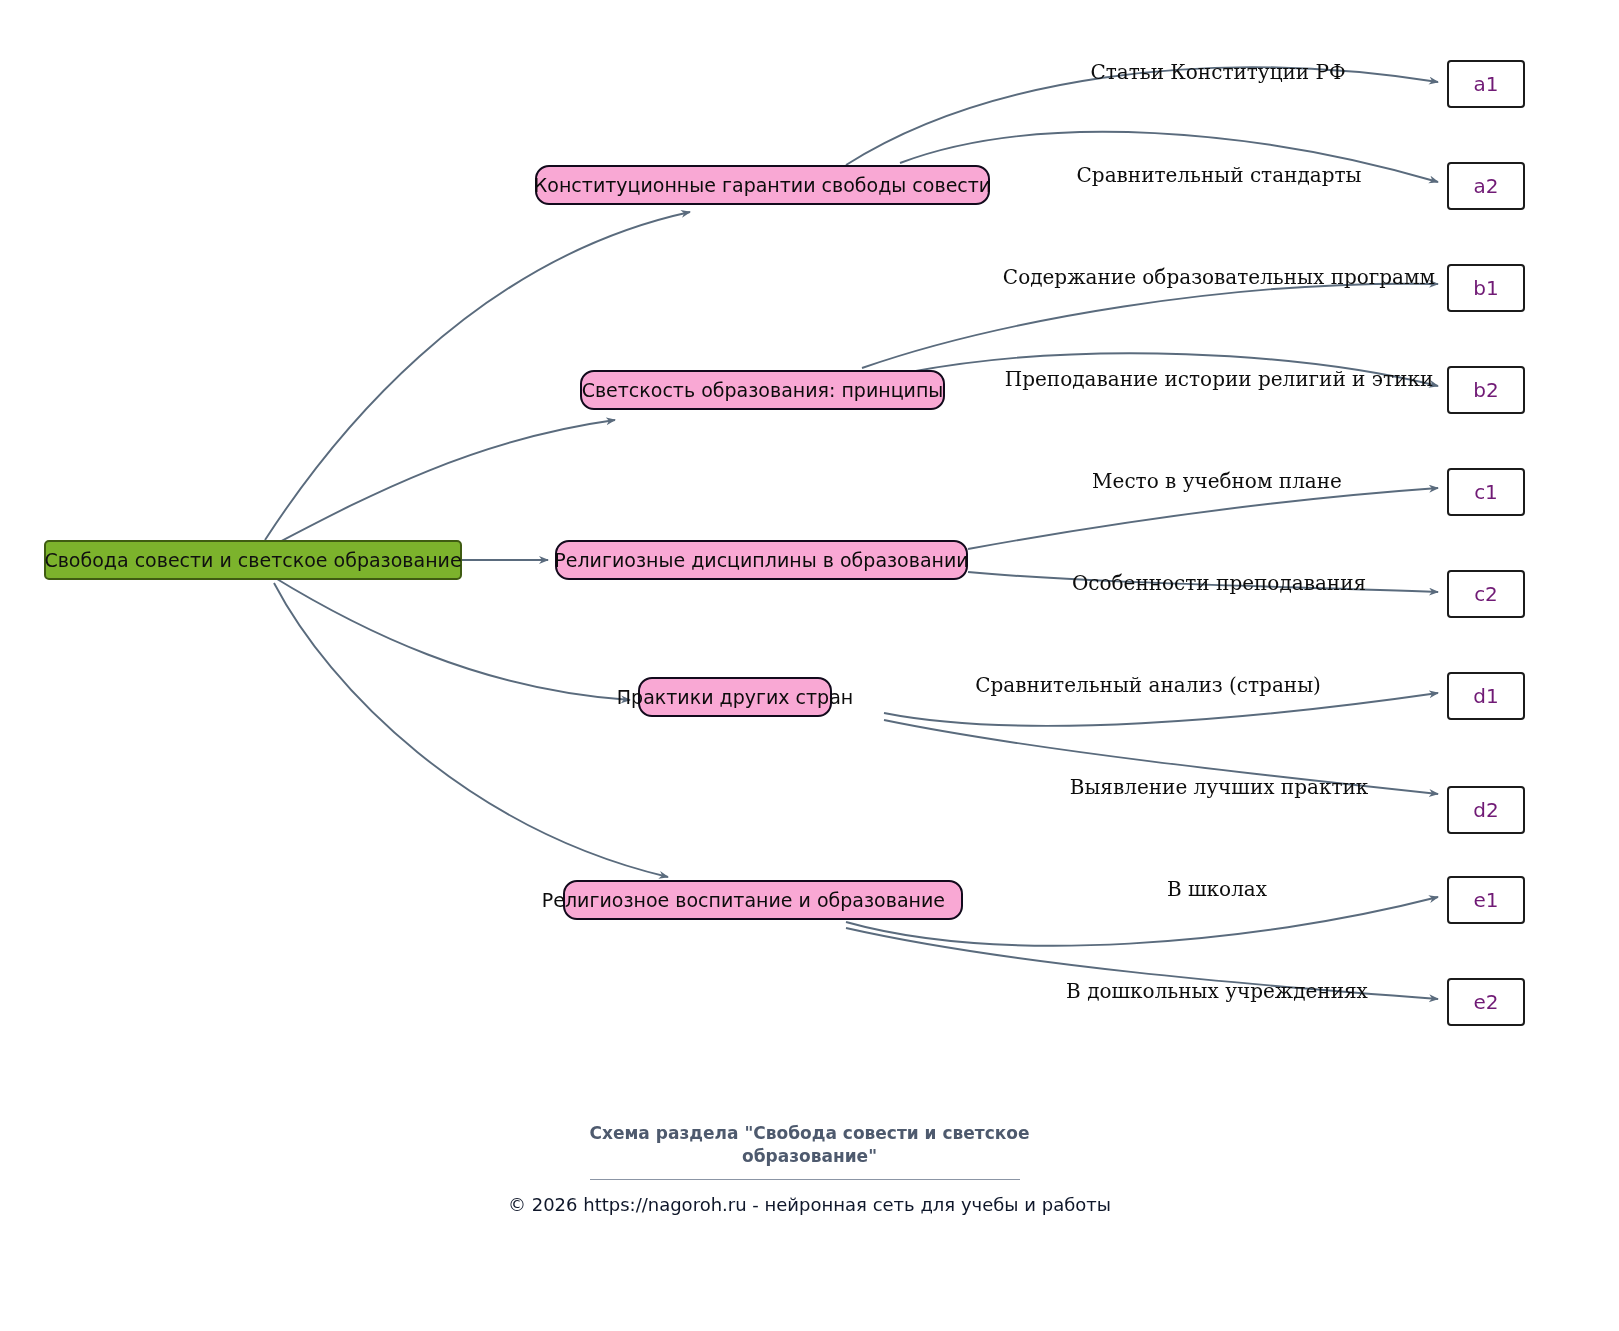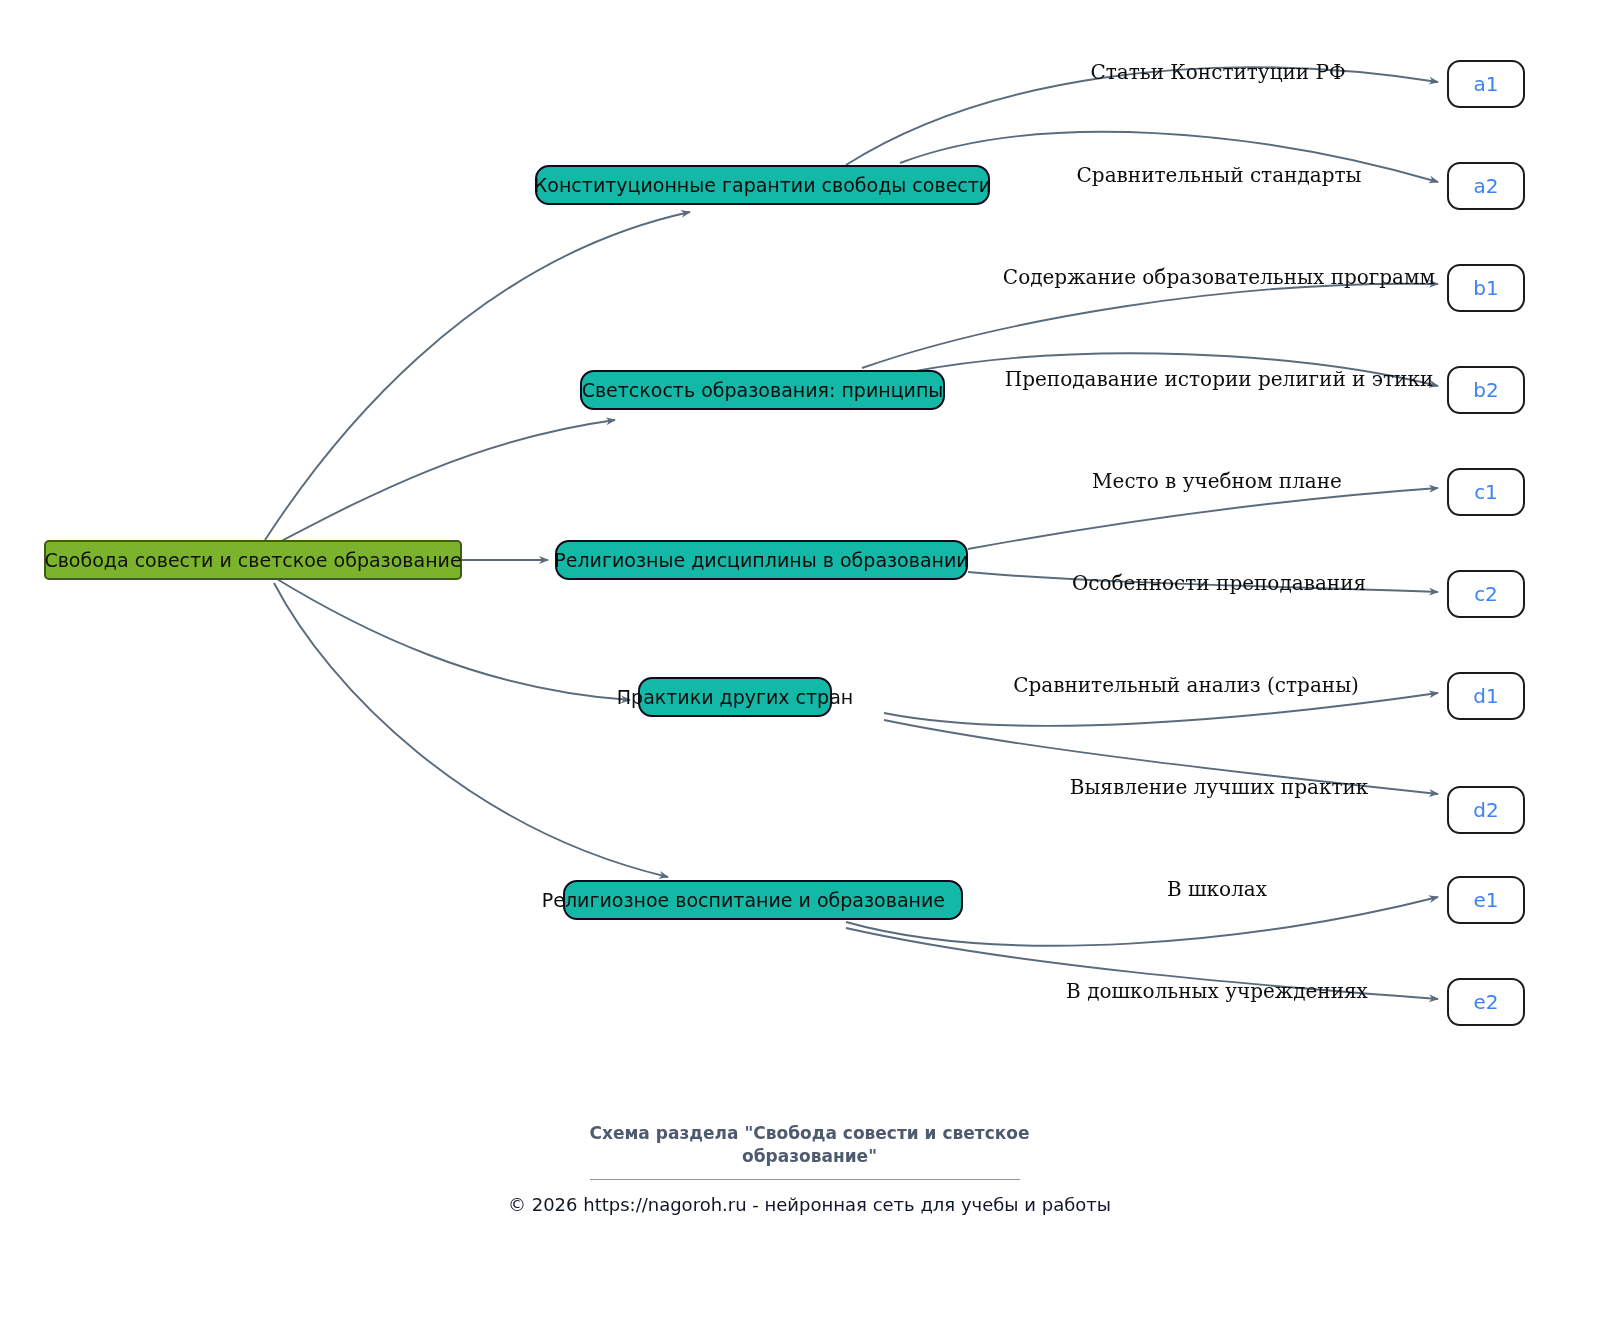--- a/index.html
+++ b/index.html
@@ -7,25 +7,25 @@
        font-family:"DejaVu Sans","Liberation Sans",sans-serif;}
   #canvas{position:absolute;inset:0;}
   svg.edges{position:absolute;left:0;top:0;width:1619px;height:1331px;}
 
   .node{position:absolute;box-sizing:border-box;display:flex;align-items:center;
         justify-content:center;text-align:center;white-space:nowrap;}
 
   .node-root{background:#7CB32C;border:2px solid #3f5c12;border-radius:5px;
              color:#101010;font-size:19px;padding:0 16px;height:40px;}
 
-  .node-branch{background:#14b8a6;border:2px solid #120a1c;border-radius:14px;
+  .node-branch{background:#f9a8d4;border:2px solid #120a1c;border-radius:14px;
                color:#0c0c0c;font-size:19px;padding:0 16px;height:40px;}
 
-  .node-leaf{background:#ffffff;border:2px solid #1b1b1b;border-radius:13px;
-             color:#3b82f6;font-size:20px;width:78px;height:48px;}
+  .node-leaf{background:#ffffff;border:2px solid #1b1b1b;border-radius:4px;
+             color:#701a75;font-size:20px;width:78px;height:48px;}
 
   .edge-label{position:absolute;font-family:"DejaVu Serif","Liberation Serif",serif;
               font-size:20px;color:#0d0d0d;white-space:nowrap;transform:translateX(-50%);}
 
   .footer{position:absolute;left:0;width:1619px;text-align:center;}
   .footer-title{top:1122px;font-size:17px;font-weight:bold;color:#4e5a6e;line-height:1.35;}
   .footer-rule{position:absolute;left:590px;top:1179px;width:430px;height:1px;background:#8b95a5;}
   .footer-copy{top:1194px;font-size:18px;color:#0f172a;}
 </style>
 </head>
@@ -114,21 +114,21 @@
   <div class="node node-leaf" style="left:1447px;top:978px;">
     <span>e2</span>
   </div>
 
   <div class="edge-label" style="left:1218px;top:60px;">Статьи Конституции РФ</div>
   <div class="edge-label" style="left:1219px;top:163px;">Сравнительный стандарты</div>
   <div class="edge-label" style="left:1219px;top:265px;">Содержание образовательных программ</div>
   <div class="edge-label" style="left:1219px;top:367px;">Преподавание истории религий и этики</div>
   <div class="edge-label" style="left:1217px;top:469px;">Место в учебном плане</div>
   <div class="edge-label" style="left:1219px;top:571px;">Особенности преподавания</div>
-  <div class="edge-label" style="left:1186px;top:673px;">Сравнительный анализ (страны)</div>
+  <div class="edge-label" style="left:1148px;top:673px;">Сравнительный анализ (страны)</div>
   <div class="edge-label" style="left:1219px;top:775px;">Выявление лучших практик</div>
   <div class="edge-label" style="left:1217px;top:877px;">В школах</div>
   <div class="edge-label" style="left:1217px;top:979px;">В дошкольных учреждениях</div>
 
   <div class="footer footer-title">
     <span style="display:inline-block;max-width:440px;">Схема раздела "Свобода совести и светское образование"</span>
   </div>
   <div class="footer-rule"></div>
   <div class="footer footer-copy">
     <span>© 2026 https://nagoroh.ru - нейронная сеть для учебы и работы</span>

